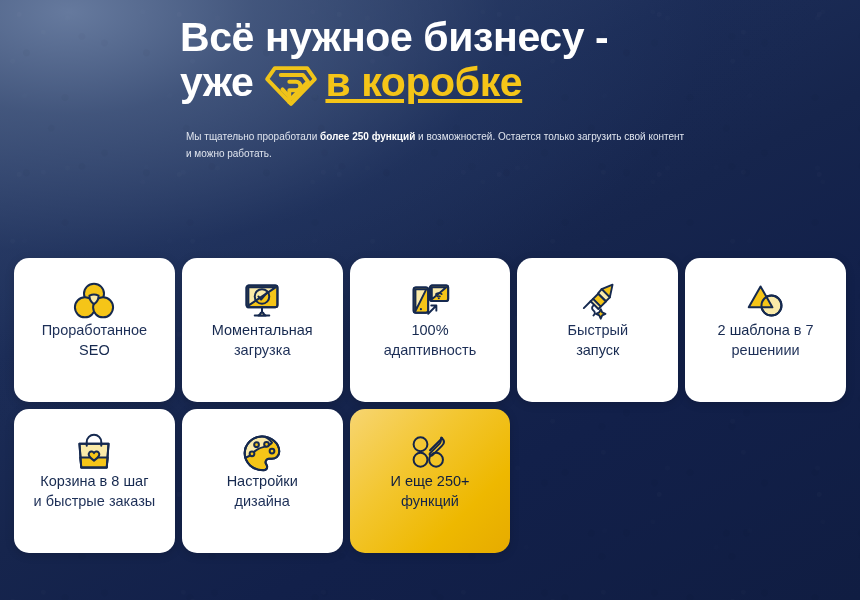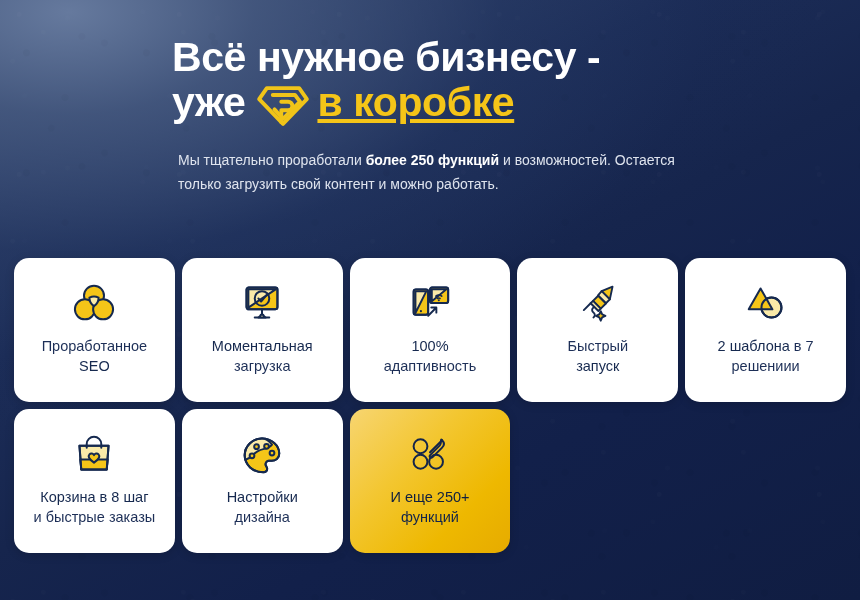--- a/index.html
+++ b/index.html
@@ -30,51 +30,51 @@
       radial-gradient(circle at 95% 39%, rgba(0,0,0,.04) 0 3px, transparent 4px),
       radial-gradient(circle at 17% 66%, rgba(255,255,255,.016) 0 2px, transparent 3px),
       radial-gradient(circle at 52% 78%, rgba(0,0,0,.045) 0 3px, transparent 4px),
       radial-gradient(circle at 77% 88%, rgba(255,255,255,.014) 0 2px, transparent 3px),
       radial-gradient(circle at 38% 95%, rgba(0,0,0,.04) 0 3px, transparent 4px);
     background-size:160px 160px,140px 140px,180px 180px,120px 120px,150px 150px,130px 130px,170px 170px,110px 110px,145px 145px,125px 125px,190px 190px,135px 135px;
   }
   #page{ position:absolute; inset:0; }
 
   
-  #hero{ padding:36px 0 0 0; }
+  #hero{ padding:16px 0 0 0;margin-left:8px; }
   #headline{
     width:520px; margin-left:172px;
     font-size:41px; font-weight:700; line-height:1.07;
     letter-spacing:-.4px; color:#ffffff;
   }
   .hl-line{ display:flex; align-items:center; gap:0; white-space:nowrap; }
   #headline .accent{ color:#f5c518;text-decoration:underline; }
   #gem-logo{ display:inline-block; width:56px; height:46px; margin:0 6px 0 10px; flex:none; position:relative; top:3px;}
 
   #subtitle{
     width:500px; margin:22px 0 0 178px;
-    font-size:14px; line-height:1.72; color:#dfe4ee; font-weight:400;
+    font-size:10px; line-height:1.72; color:#dfe4ee; font-weight:400;
   }
   #subtitle b{ color:#ffffff; font-weight:700; }
 
   
   #cards{
     position:absolute; left:14px; top:258px;
     width:832px;
     display:grid;
     grid-template-columns:repeat(5,1fr);
     grid-auto-rows:144px;
     gap:7px 7px;
   }
   .card{
     border-radius:15px;
     background:#ffffff;
     display:flex; flex-direction:column;
     align-items:center; justify-content:flex-start;
-    padding:22px 9px 12px 9px;
+    padding:22px 9px 28px 9px;
     text-align:center;
     box-shadow:0 2px 10px rgba(0,0,0,.16);
     position:relative;
   }
   .card.highlight{
     background:linear-gradient(135deg,#f7d571 0%,#f3c62f 38%,#eeb800 72%,#e6ab00 100%);
   }
   .card-icon{ height:46px; display:flex; align-items:center; justify-content:center; margin-bottom:0; }
   .card-label{
     margin-top:auto; margin-bottom:14px;

